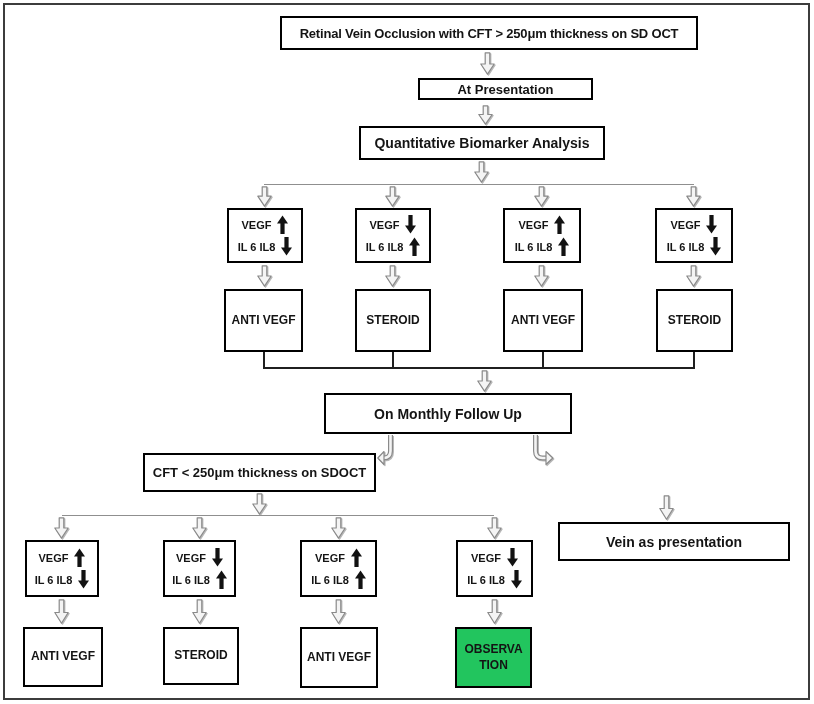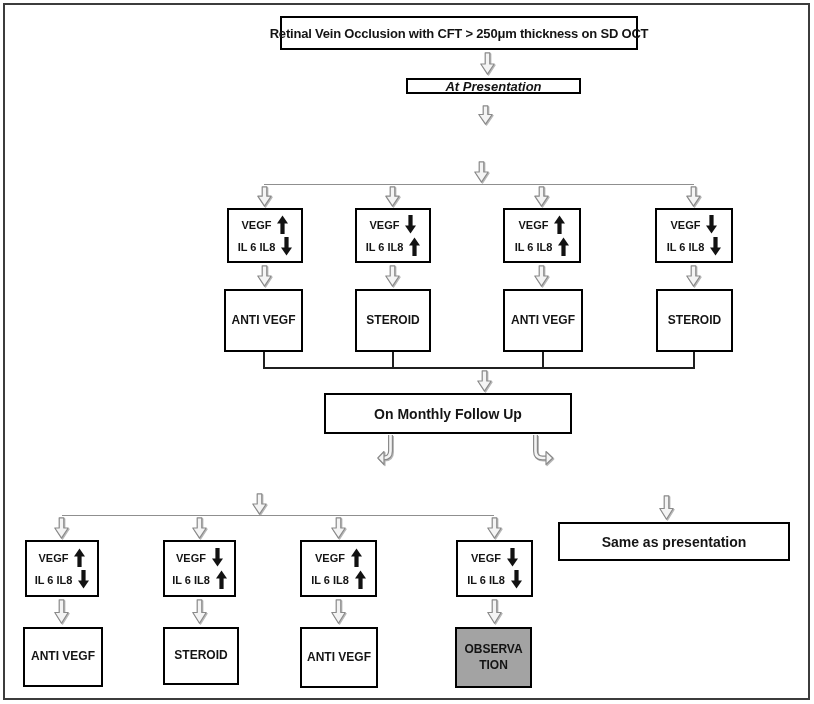--- a/index.html
+++ b/index.html
@@ -26,57 +26,58 @@
     justify-content:center;
     text-align:center;
     font-weight:bold;
     box-sizing:border-box;
     white-space:nowrap;
   }
   .lg{font-size:13px;letter-spacing:-0.2px;}
   .md{font-size:14px;}
   .sm{font-size:13px;}
   .treat{font-size:12px;white-space:normal;line-height:1.3;padding:2px;}
-  .gray-fill{background:#a3a3a3;}
+  .gray-fill{background:#22c55e;}
   .bm{flex-direction:column;gap:3px;font-size:11px;padding:4px 2px;}
   .bm-row{display:flex;align-items:center;justify-content:center;gap:6px;}
   .bm-arrow svg{display:block;}
   .bm-arrow[data-dir="up"] svg{transform:rotate(180deg);}
   .bm-arrow svg path{fill:#121212;}
   .hline{position:absolute;height:1px;background:#8f8f8f;}
   .hline-dark{position:absolute;height:2px;background:#1f1f1f;}
   .vstub{position:absolute;width:2px;background:#1f1f1f;}
   .garrow{position:absolute;filter:drop-shadow(1px 1px 0.6px rgba(0,0,0,0.28));}
   .garrow svg{display:block;}
   .garrow svg .fillpath{fill:#f4f4f4;stroke:#8a8a8a;stroke-width:1.2;stroke-linejoin:round;}
   .garrow svg .tube-outer{fill:none;stroke:#8a8a8a;stroke-width:5;}
   .garrow svg .tube-inner{fill:none;stroke:#f4f4f4;stroke-width:2.6;}
 </style>
 </head>
 <body>
 
 <div class="canvas">
   <div class="frame"></div>
 
-  <div class="box lg" style="left:280px;top:16px;width:358px;height:34px;">Retinal Vein Occlusion with CFT &gt; 250μm thickness on SD OCT</div>
+  <div class="box lg" style="left:280px;top:16px;width:418px;height:34px;">Retinal Vein Occlusion with CFT &gt; 250μm thickness on SD OCT</div>
 
   <div class="garrow" style="left:480px;top:52px;">
     <svg width="15" height="23" viewBox="0 0 15 23">
         <path class="fillpath" d="M5.2 0.8 H9.8 V12 H14.2 L7.5 22.2 L0.8 12 H5.2 Z"></path>
       </svg>
   </div>
 
-  <div class="box sm" style="left:406px;top:78px;width:175px;height:16px;font-style:italic;">At Presentation</div>
+  <div class="box sm" style="left:418px;top:78px;width:175px;height:22px;">At Presentation</div>
 
   <div class="garrow" style="left:478px;top:105px;">
     <svg width="15" height="20" viewBox="0 0 15 20">
         <path class="fillpath" d="M5.2 0.8 H9.8 V9.5 H14.2 L7.5 19.2 L0.8 9.5 H5.2 Z"></path>
       </svg>
   </div>
 
+  <div class="box md" style="left:359px;top:126px;width:246px;height:34px;">Quantitative Biomarker Analysis</div>
 
   <div class="garrow" style="left:474px;top:161px;">
     <svg width="15" height="22" viewBox="0 0 15 22">
         <path class="fillpath" d="M5.2 0.8 H9.8 V11 H14.2 L7.5 21.2 L0.8 11 H5.2 Z"></path>
       </svg>
   </div>
 
   <div class="hline" style="left:264px;top:184px;width:430px;"></div>
 
   <div class="garrow" style="left:257px;top:186px;">
@@ -221,27 +222,28 @@
     </svg>
   </div>
   <div class="garrow" style="left:532px;top:435px;">
     <svg width="22" height="32" viewBox="0 0 22 32">
       <path class="tube-outer" d="M3.5 0 V16 Q3.5 23 10.5 23 H14"></path>
       <path class="tube-inner" d="M3.5 0 V16 Q3.5 23 10.5 23 H14"></path>
       <path class="fillpath" d="M14 16.5 L20.8 23 L14 29.5 Z"></path>
     </svg>
   </div>
 
+  <div class="box sm" style="left:143px;top:453px;width:233px;height:39px;">CFT &lt; 250μm thickness on SDOCT</div>
 
   <div class="garrow" style="left:659px;top:495px;">
     <svg width="15" height="25" viewBox="0 0 15 25">
         <path class="fillpath" d="M5.2 0.8 H9.8 V13.5 H14.2 L7.5 24.2 L0.8 13.5 H5.2 Z"></path>
       </svg>
   </div>
-  <div class="box md" style="left:558px;top:522px;width:232px;height:39px;">Same as presentation</div>
+  <div class="box md" style="left:558px;top:522px;width:232px;height:39px;">Vein as presentation</div>
 
   <div class="garrow" style="left:252px;top:493px;">
     <svg width="15" height="22" viewBox="0 0 15 22">
         <path class="fillpath" d="M5.2 0.8 H9.8 V11 H14.2 L7.5 21.2 L0.8 11 H5.2 Z"></path>
       </svg>
   </div>
   <div class="hline" style="left:62px;top:515px;width:432px;"></div>
 
   <div class="garrow" style="left:54px;top:517px;">
     <svg width="15" height="22" viewBox="0 0 15 22">

